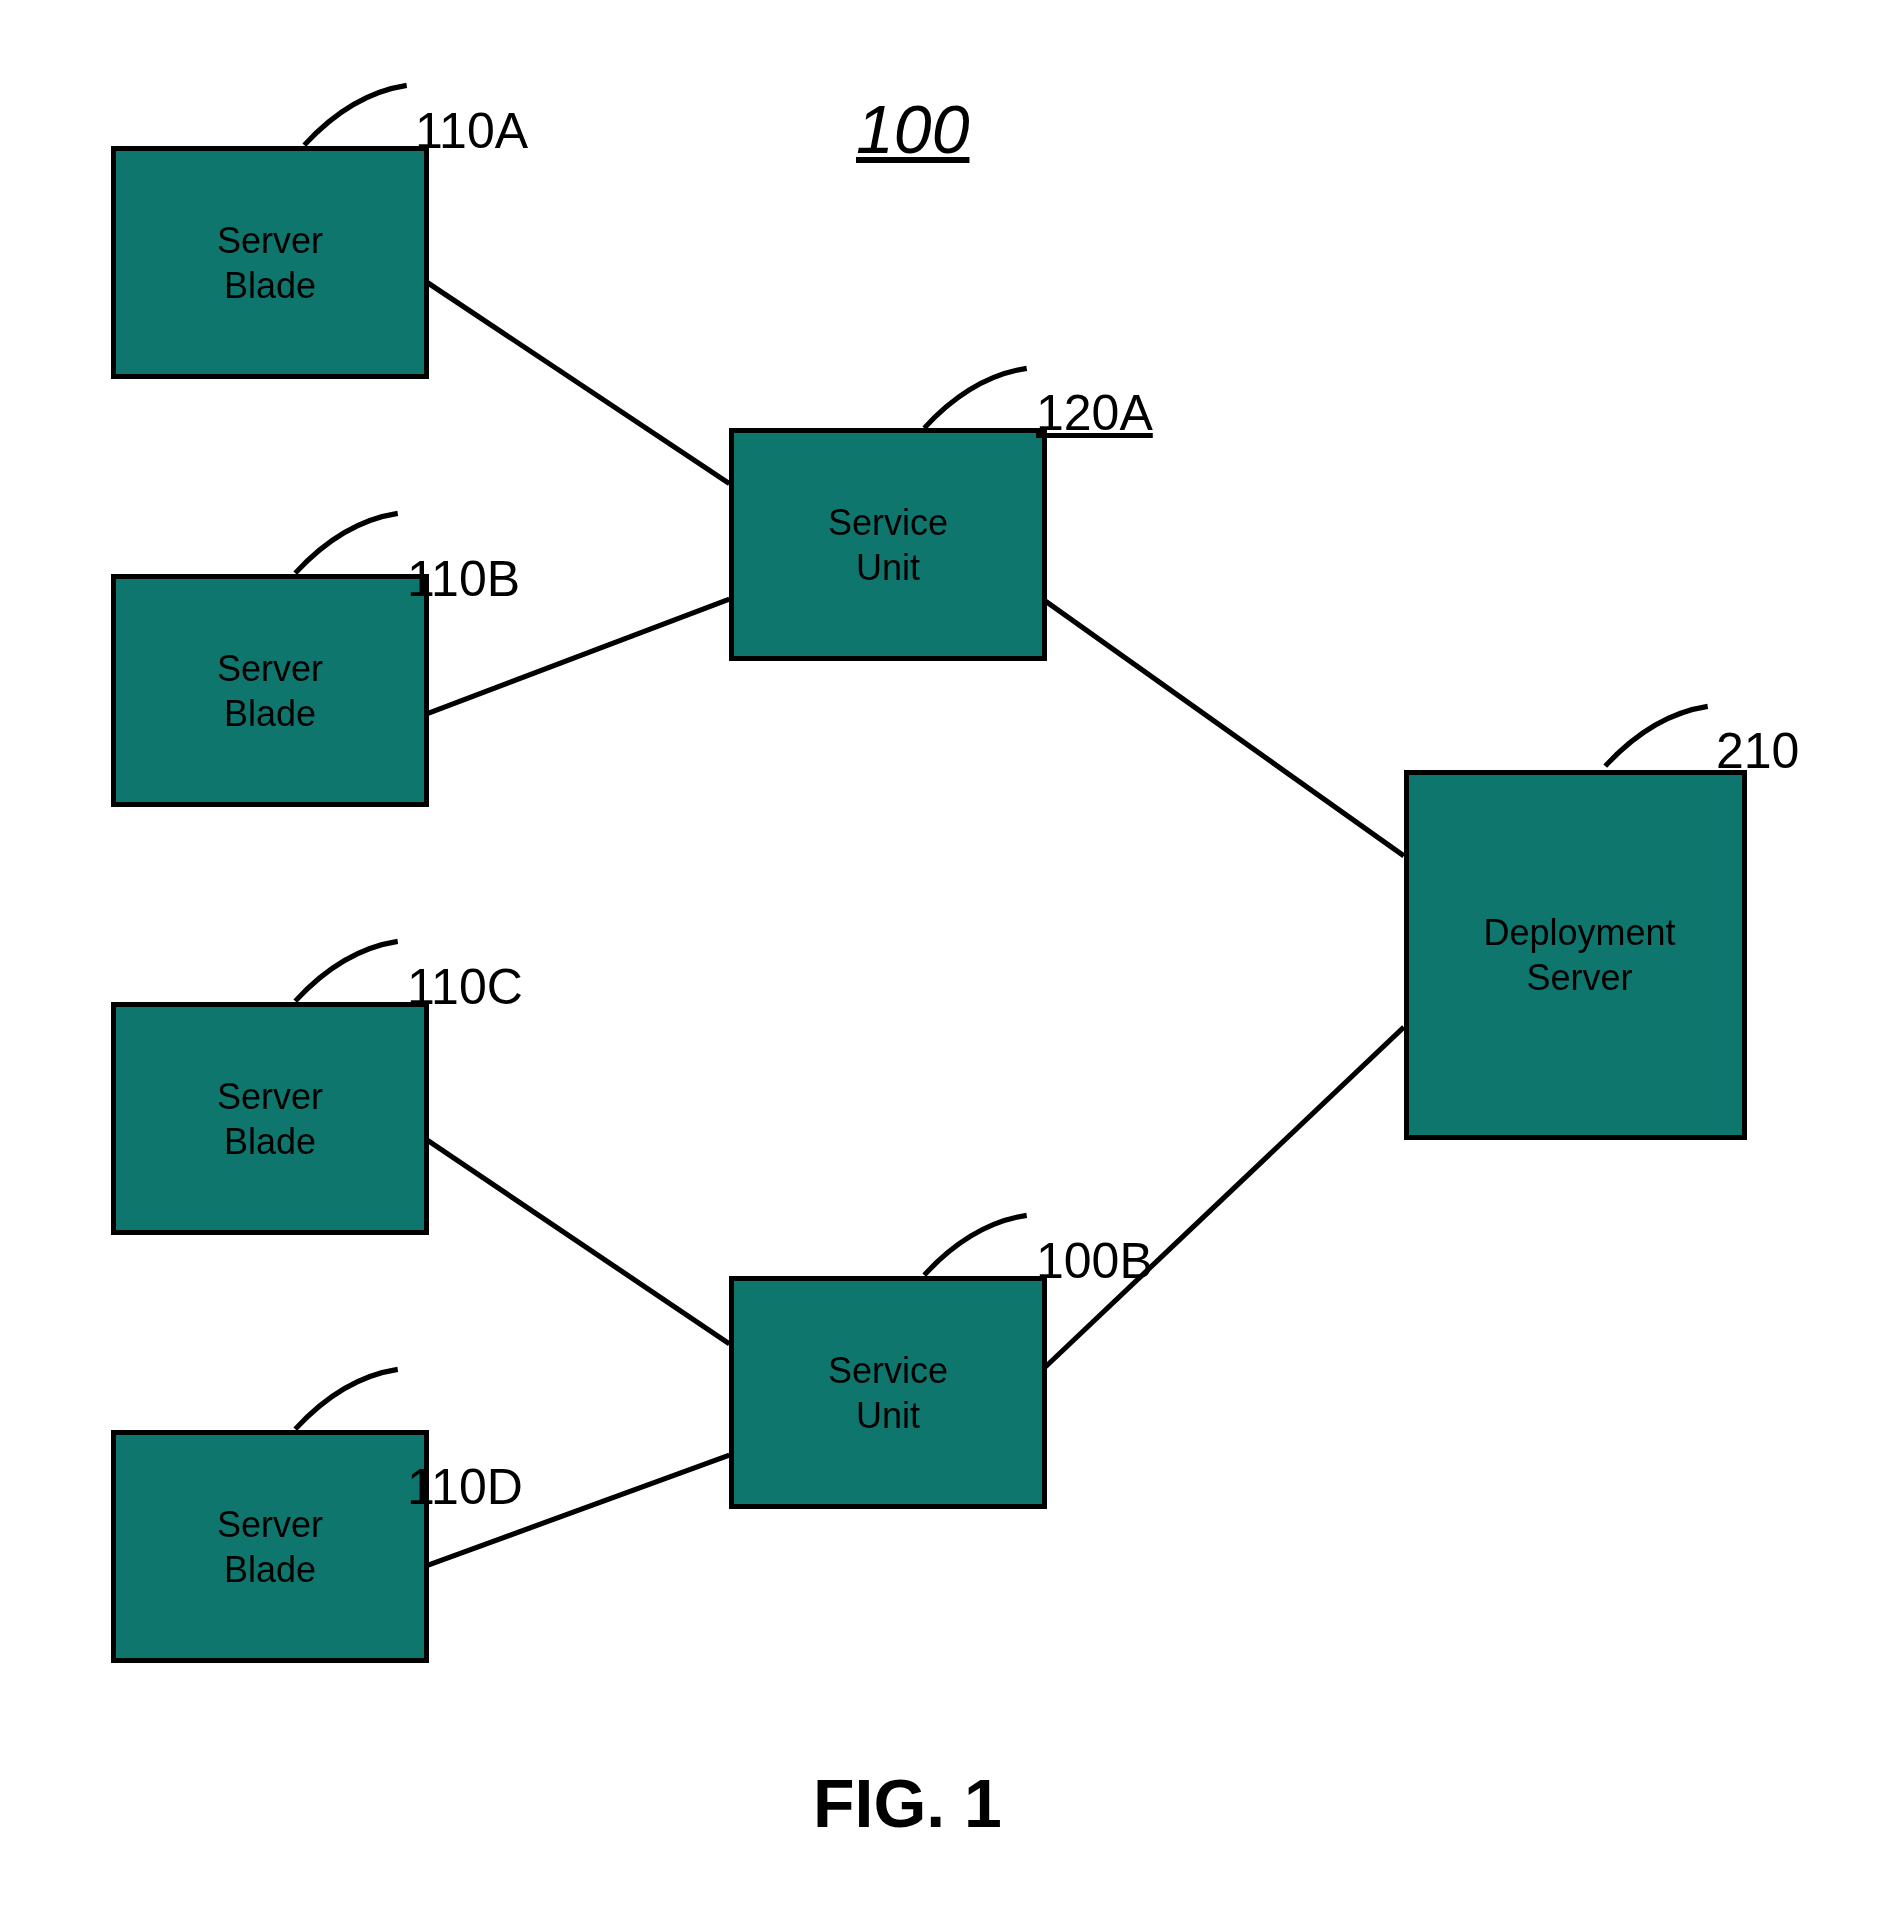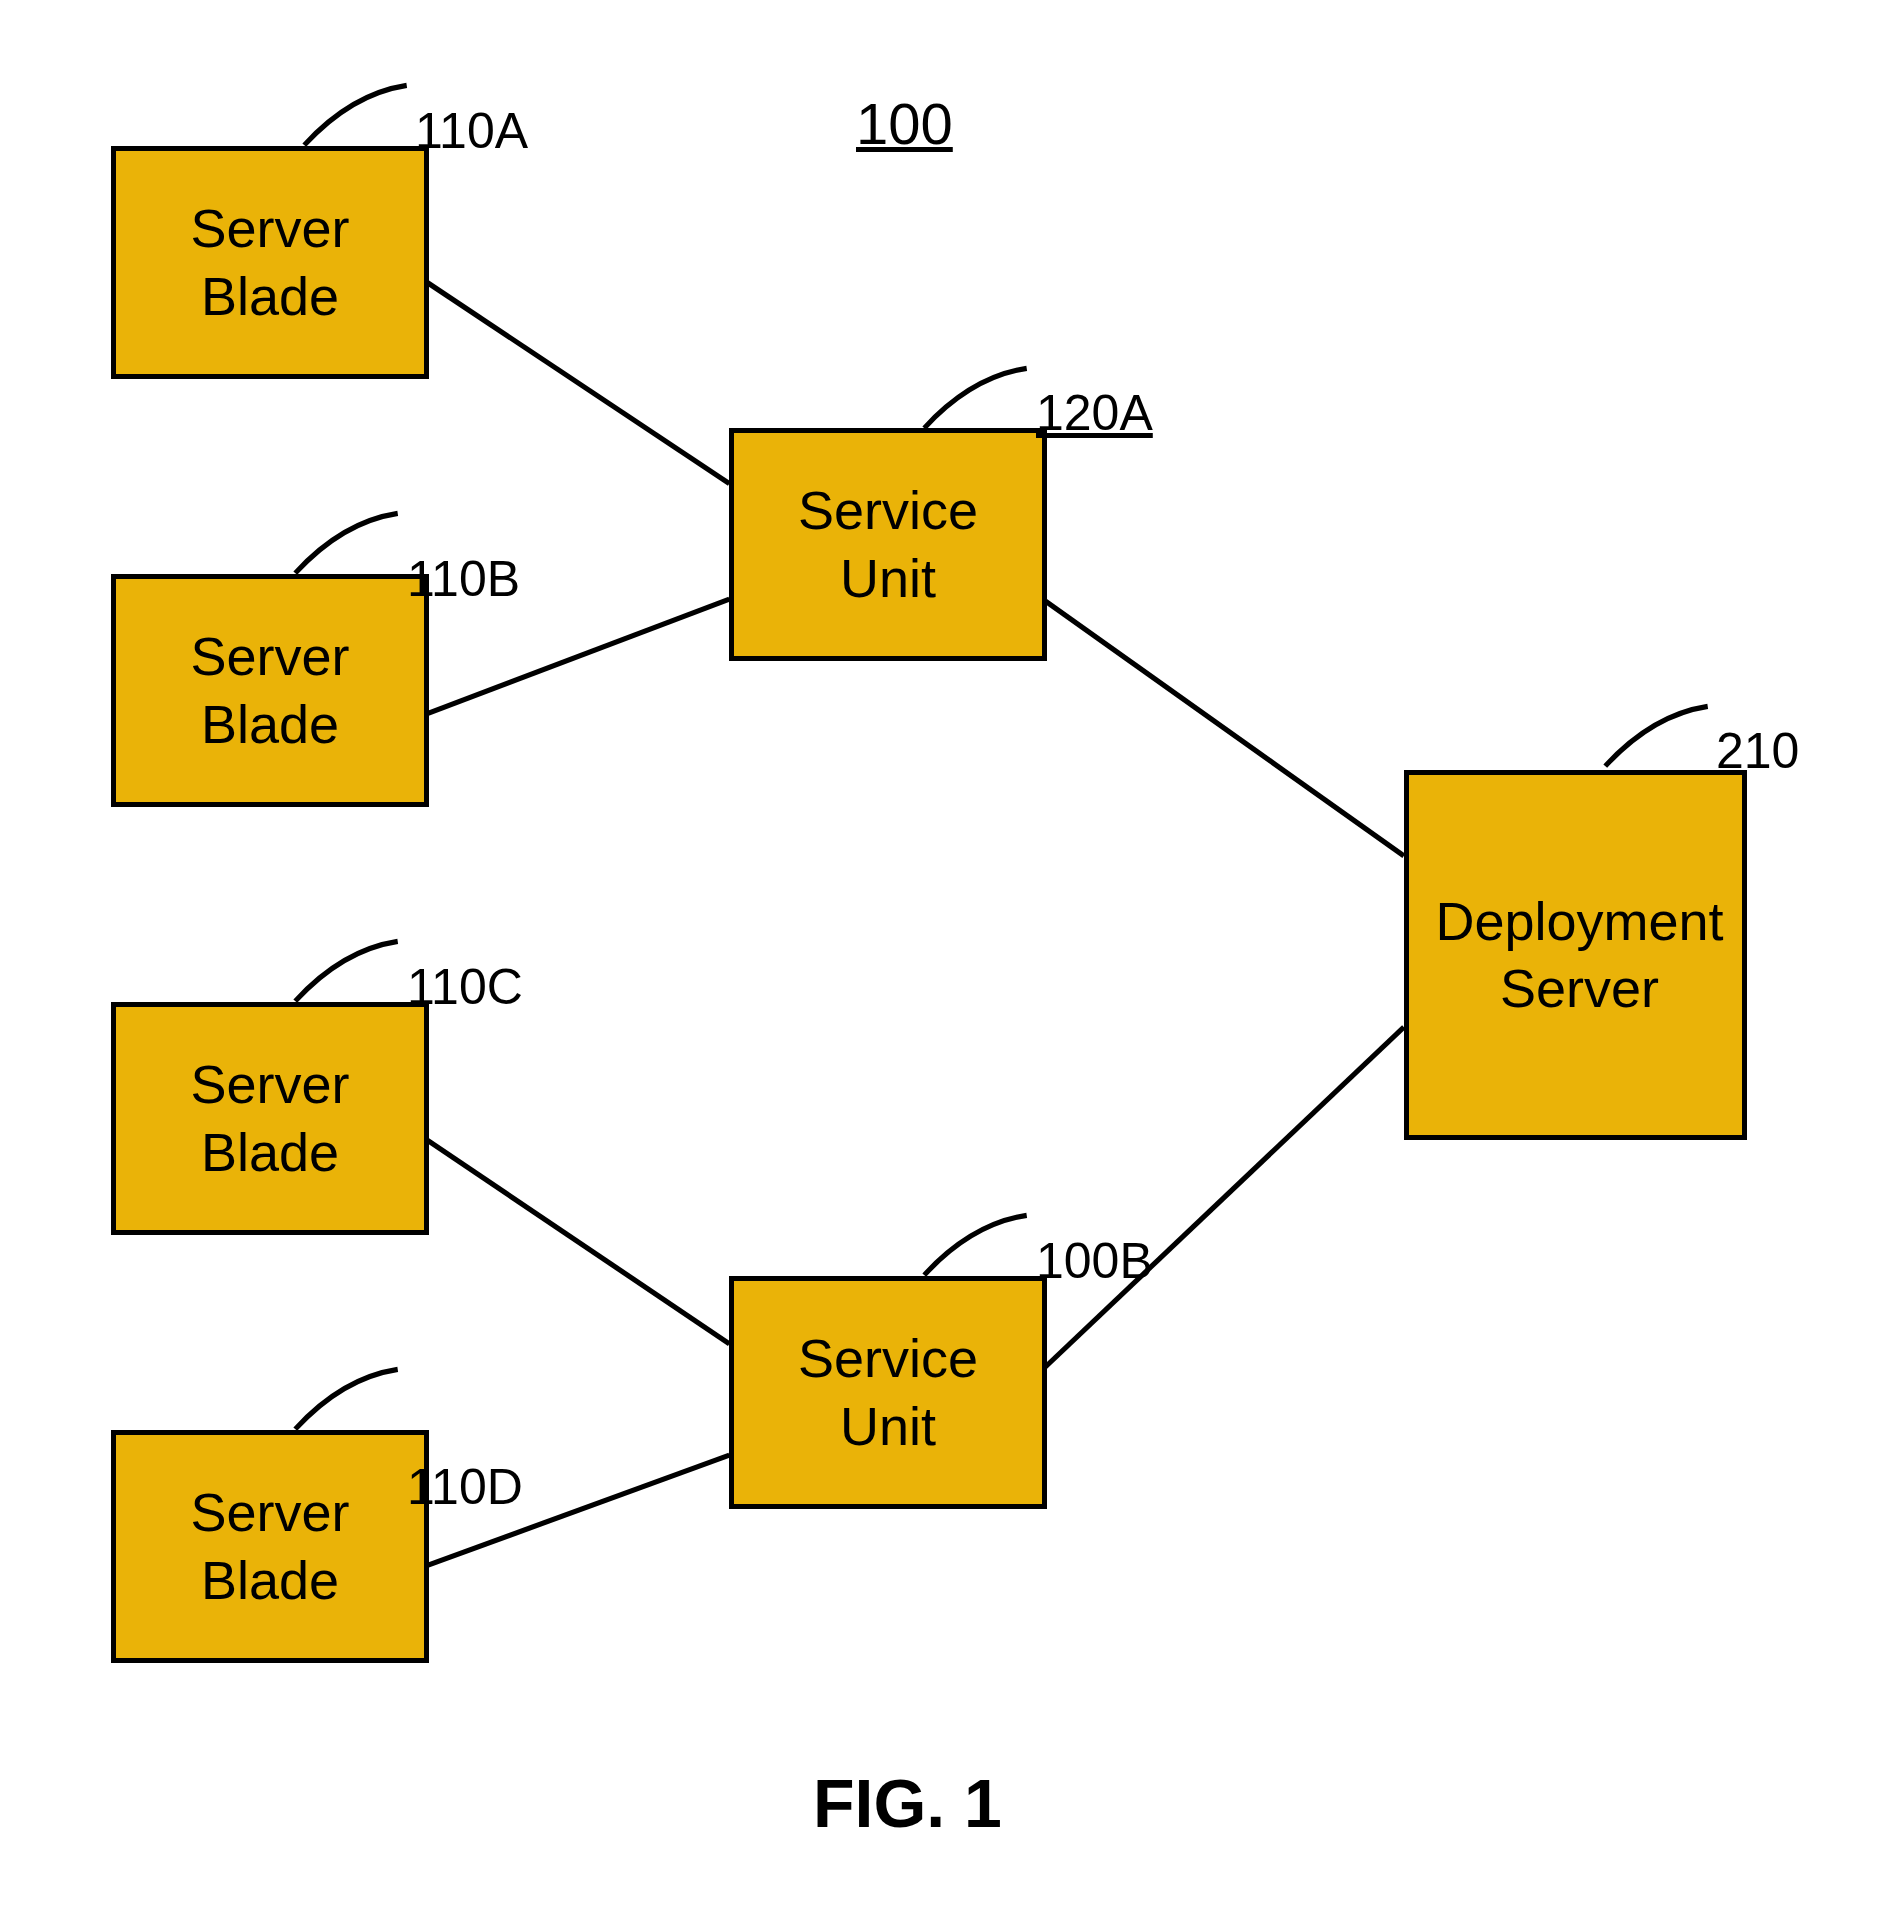--- a/index.html
+++ b/index.html
@@ -1,19 +1,19 @@
 <!DOCTYPE html>
 <html style="font-size:13.7px"><head>
 <meta charset="utf-8">
 <style>
   html,body{margin:0;padding:0;background:#fff;}
   .canvas{position:relative;width:1903px;height:1925px;font-family:Arial,Helvetica,sans-serif;color:#000;}
-  .box{position:absolute;border:5.1px solid #000;display:flex;align-items:center;justify-content:center;text-align:center;font-size:54px;line-height:1.25;background:#eab308;}
+  .box{position:absolute;border:5.1px solid #000;display:flex;align-items:center;justify-content:center;text-align:center;font-size:36px;line-height:1.25;background:#0f766e;}
   .label{position:absolute;font-size:50px;font-weight:400;margin-top:46px;}
-  .figid{position:absolute;font-size:58px;text-decoration:underline;}
+  .figid{position:absolute;font-size:68px;text-decoration:underline;font-style:italic;}
   .figcap{position:absolute;font-size:68px;font-weight:700;}
   svg.wires{position:absolute;inset:0;width:100%;height:100%;}
   svg.wires line{stroke:#000;stroke-width:6;}
   svg.arc{position:absolute;overflow:visible;}
   svg.arc path{stroke:#000;stroke-width:6;fill:none;}
 </style>
 </head>
 <body>
 
 <div class="canvas">

